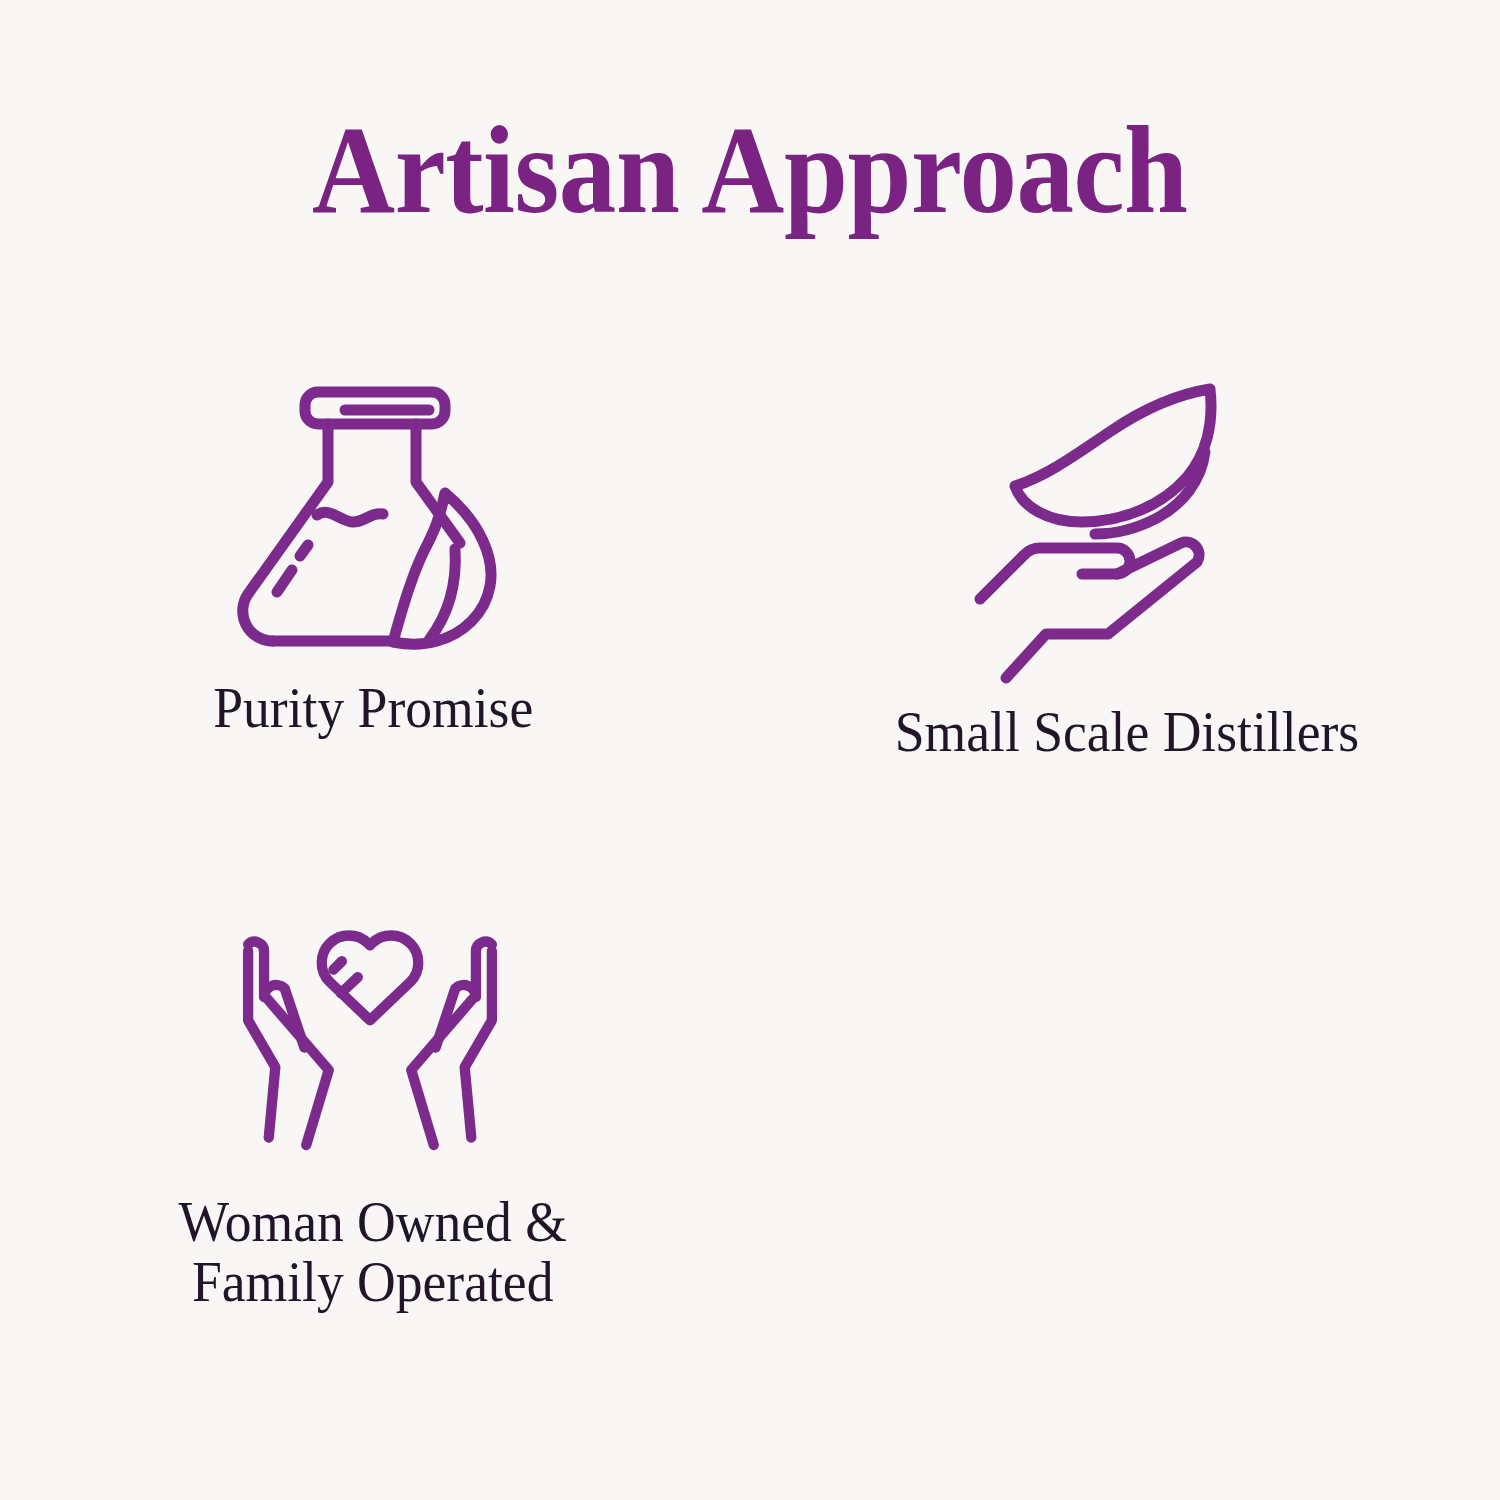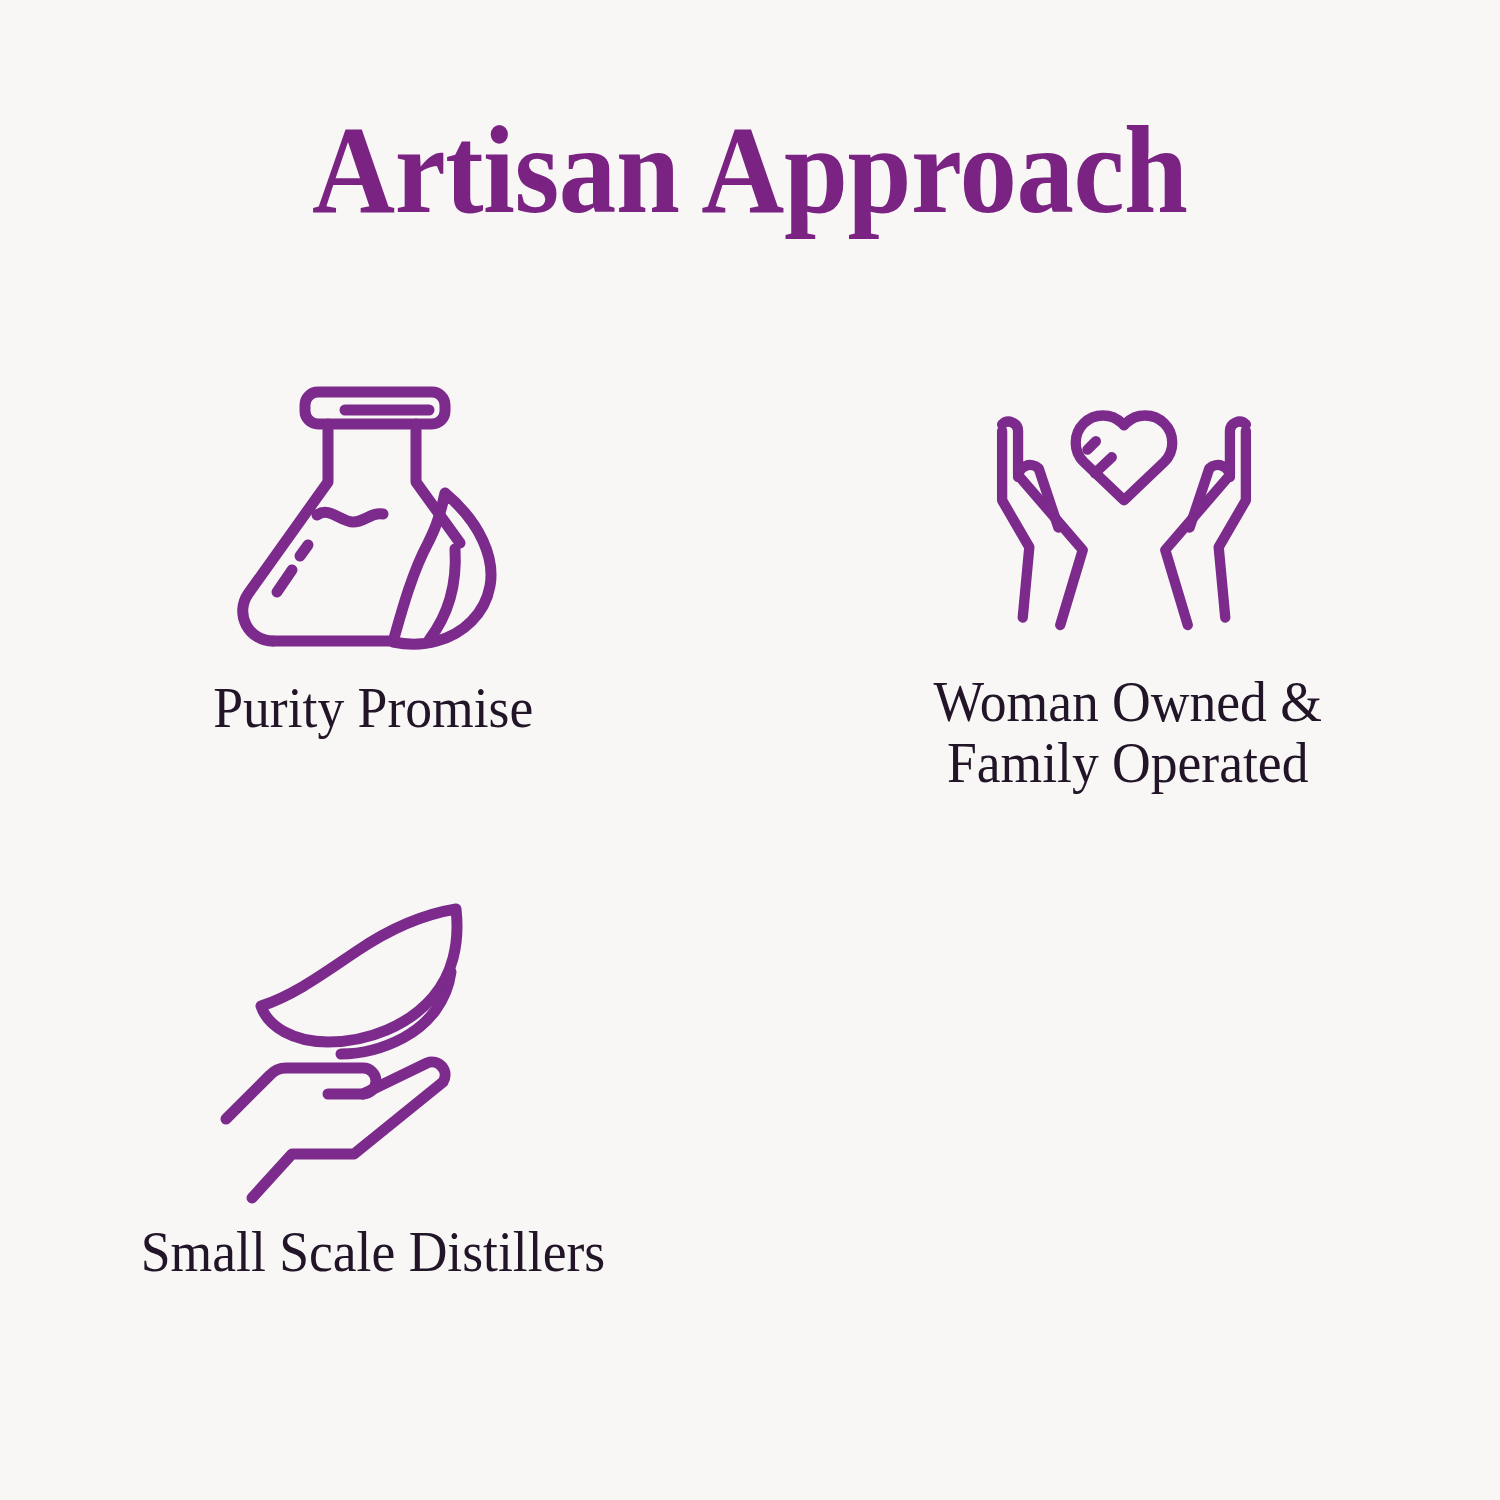--- a/index.html
+++ b/index.html
@@ -140,20 +140,36 @@
           <path d="M67 215 l-15 22"></path>
 
           <path d="M220 138 c36 30 50 66 45 93 c-5 28 -27 48 -53 55 c-14 4 -29 4 -44 1 c10 -36 20 -71 35 -99 c5 -10 11 -22 17 -50 z"></path>
 
           <path d="M230 194 c2 33 -6 65 -26 91"></path>
         </svg>
       </div>
       <div class="feature-label">Purity Promise</div>
     </div>
 
+    <div class="cell cell-small">
+      <div class="icon-box">
+        <svg viewBox="0 0 300 300" xmlns="http://www.w3.org/2000/svg" fill="none" stroke="#7C2A8C" stroke-width="11" stroke-linecap="round" stroke-linejoin="round">
+
+          <path d="M238 20 c4 35 -4 66 -23 88 c-24 28 -64 45 -105 45 c-34 0 -60 -15 -67 -36 c34 -11 66 -35 96 -55 c31 -21 62 -36 99 -42 z"></path>
+
+          <path d="M233 83 c-4 29 -22 52 -48 66 c-19 10 -42 16 -62 16"></path>
+
+          <path d="M8 230 l44 -44 a22 22 0 0 1 16 -7 h77 a13 13 0 0 1 0 26 h-35"></path>
+
+          <path d="M145 205 l64 -31 a13 13 0 0 1 16 19 l-89 72 h-62 l-40 44"></path>
+        </svg>
+      </div>
+      <div class="feature-label">Small Scale Distillers</div>
+    </div>
+
     <div class="cell cell-woman">
       <div class="icon-box">
         <svg viewBox="0 0 320 260" xmlns="http://www.w3.org/2000/svg" fill="none" stroke="#7C2A8C" stroke-width="11" stroke-linecap="round" stroke-linejoin="round">
 
           <path d="M160 125 L117 84 a29 29 0 0 1 0 -41 a29 29 0 0 1 41 0 l2 2 l2 -2 a29 29 0 0 1 41 0 a29 29 0 0 1 0 41 z"></path>
 
           <path d="M130 62 l-9 9"></path>
           <path d="M147 79 l-18 17"></path>
 
           <path d="M30 44 a10 10 0 0 1 17 7 v47 l69 80 l-24 80"></path>
@@ -166,31 +182,15 @@
 
           <path d="M273 100 a13 13 0 0 0 -22 -9 l-21 63"></path>
 
           <path d="M290 51 v74 l-29 50 l7 75"></path>
         </svg>
       </div>
       <div class="feature-label">Woman Owned &amp;
 Family Operated</div>
     </div>
 
-    <div class="cell cell-small">
-      <div class="icon-box">
-        <svg viewBox="0 0 300 300" xmlns="http://www.w3.org/2000/svg" fill="none" stroke="#7C2A8C" stroke-width="11" stroke-linecap="round" stroke-linejoin="round">
-
-          <path d="M238 20 c4 35 -4 66 -23 88 c-24 28 -64 45 -105 45 c-34 0 -60 -15 -67 -36 c34 -11 66 -35 96 -55 c31 -21 62 -36 99 -42 z"></path>
-
-          <path d="M233 83 c-4 29 -22 52 -48 66 c-19 10 -42 16 -62 16"></path>
-
-          <path d="M8 230 l44 -44 a22 22 0 0 1 16 -7 h77 a13 13 0 0 1 0 26 h-35"></path>
-
-          <path d="M145 205 l64 -31 a13 13 0 0 1 16 19 l-89 72 h-62 l-40 44"></path>
-        </svg>
-      </div>
-      <div class="feature-label">Small Scale Distillers</div>
-    </div>
-
 
   </div>
 </div>
 
 </body></html>

